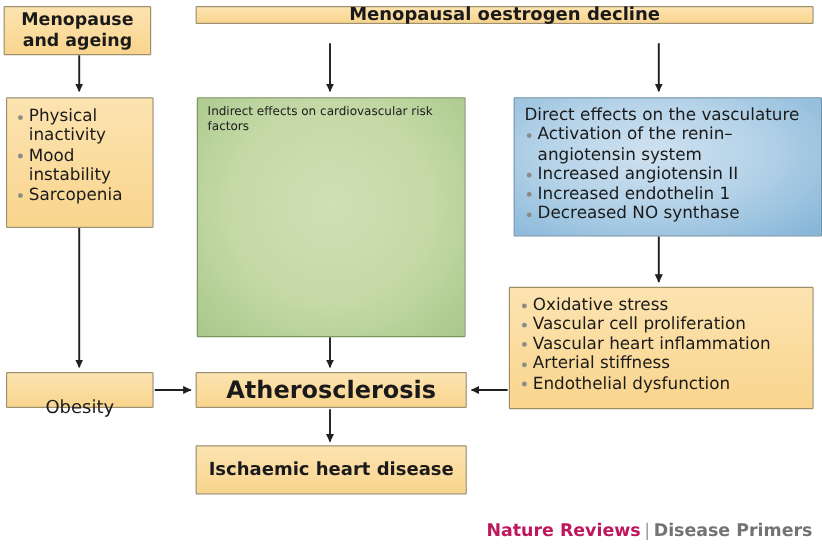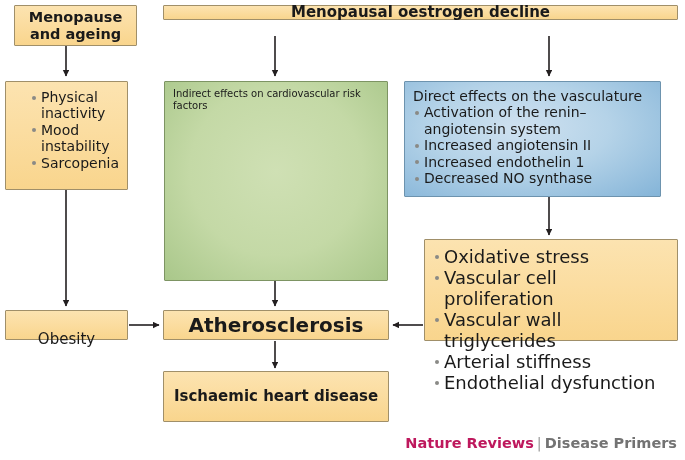--- a/index.html
+++ b/index.html
@@ -111,72 +111,72 @@
       <line x1="549" y1="36" x2="549" y2="76"></line>
       <line x1="66" y1="190" x2="66" y2="306"></line>
       <line x1="275" y1="281" x2="275" y2="306"></line>
       <line x1="549" y1="197" x2="549" y2="235"></line>
       <line x1="129" y1="325" x2="159" y2="325"></line>
       <line x1="423" y1="325" x2="393" y2="325"></line>
       <line x1="275" y1="341" x2="275" y2="368"></line>
     </g>
   </svg>
 
-  <div class="box orange" style="left:14px; top:5px; width:123px; height:41px; display:flex; align-items:center; justify-content:center; font-size:14.5px;">
+  <div class="box orange" style="left:3px; top:5px; width:123px; height:41px; display:flex; align-items:center; justify-content:center; font-size:14.5px;">
     <div class="bx-title">
       <div>Menopause</div>
       <div>and ageing</div>
     </div>
   </div>
 
   <div class="box orange" style="left:163px; top:5px; width:515px; height:15px; display:flex; align-items:center; justify-content:center; font-size:15px;">
     <span class="bx-title">Menopausal oestrogen decline</span>
   </div>
 
-  <div class="box orange" style="left:5px; top:81px; width:123px; height:109px; padding:7px 6px 6px 24px; font-size:14px;">
+  <div class="box orange" style="left:5px; top:81px; width:123px; height:109px; padding:7px 6px 6px 7px; font-size:14px;">
     <ul class="list">
       <li>Physical inactivity</li>
       <li>Mood instability</li>
       <li>Sarcopenia</li>
     </ul>
   </div>
 
   <div class="box green" style="left:164px; top:81px; width:224px; height:200px; padding:6px 7px 6px 8px; font-size:10px;">
     <div class="lede">Indirect effects on cardiovascular risk factors</div>
   </div>
 
-  <div class="box blue" style="left:404px; top:81px; width:257px; height:116px; padding:6px 7px 16px 8px; font-size:14px;">
+  <div class="box blue" style="left:428px; top:81px; width:257px; height:116px; padding:6px 7px 16px 8px; font-size:14px;">
     <div class="lede">Direct effects on the vasculature</div>
     <ul class="list">
       <li>Activation of the renin–angiotensin system</li>
       <li>Increased angiotensin II</li>
       <li>Increased endothelin 1</li>
       <li>Decreased NO synthase</li>
     </ul>
   </div>
 
-  <div class="box orange" style="left:424px; top:239px; width:254px; height:102px; padding:6px 7px 6px 8px; font-size:18px;">
+  <div class="box orange" style="left:424px; top:239px; width:254px; height:102px; padding:6px 7px 6px 8px; font-size:14px;">
     <ul class="list">
       <li>Oxidative stress</li>
       <li>Vascular cell proliferation</li>
-      <li>Vascular wall triglycerides</li>
+      <li>Vascular heart inflammation</li>
       <li>Arterial stiffness</li>
       <li>Endothelial dysfunction</li>
     </ul>
   </div>
 
   <div class="box orange" style="left:5px; top:310px; width:123px; height:30px; display:flex; align-items:center; justify-content:center; font-size:15px;">
     <span class="bx-plain">Obesity</span>
   </div>
 
   <div class="box orange" style="left:163px; top:310px; width:226px; height:30px; display:flex; align-items:center; justify-content:center; font-size:20px;">
     <span class="bx-title">Atherosclerosis</span>
   </div>
 
-  <div class="box orange" style="left:163px; top:371px; width:226px; height:51px; display:flex; align-items:center; justify-content:center; font-size:15px;">
+  <div class="box orange" style="left:163px; top:371px; width:226px; height:41px; display:flex; align-items:center; justify-content:center; font-size:15px;">
     <div class="bx-title">
       <div>Ischaemic heart disease</div>
     </div>
   </div>
 
   <div class="footer">
     <span class="nr">Nature Reviews</span><span class="sep">|</span><span class="dp">Disease Primers</span>
   </div>
 
 </div>

